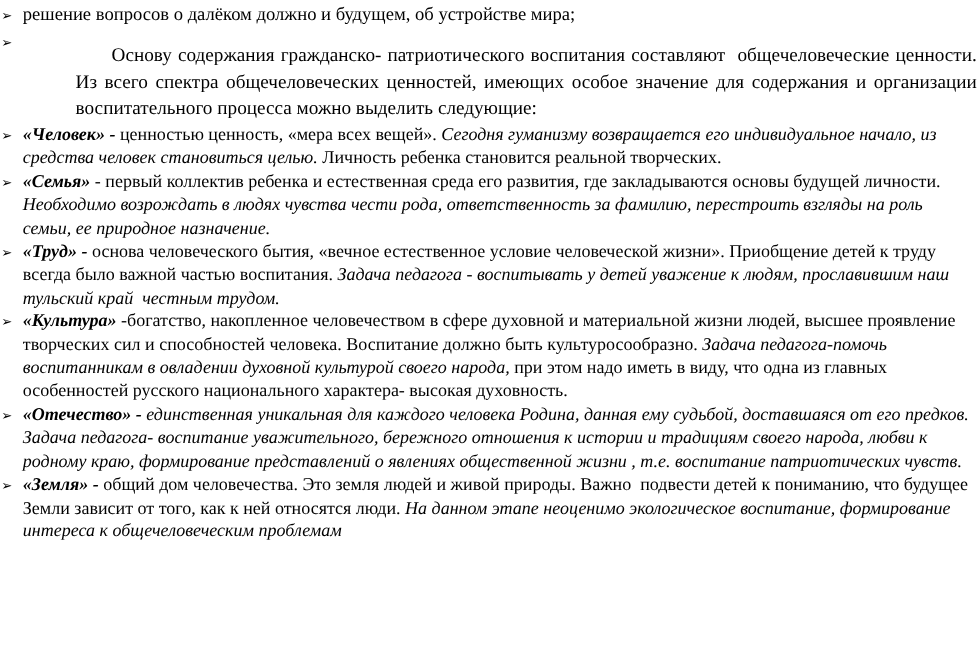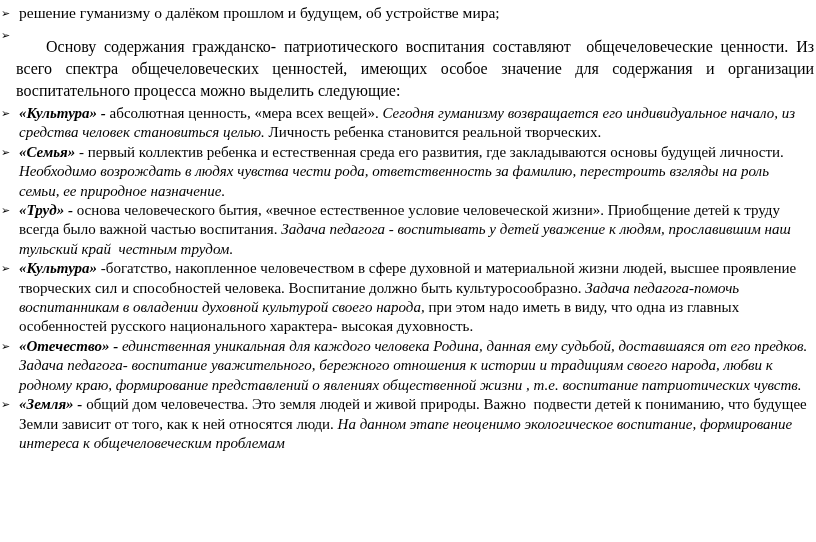--- a/index.html
+++ b/index.html
@@ -33,42 +33,43 @@
     line-height: 22px;
   }
   .top-list .marker { top: 6px; }
   .paragraph {
     margin-top: 12px;
     padding: 0 2px 0 16px;
     font-size: 16px;
     line-height: 22px;
     text-align: justify;
     text-indent: 30px;
+    margin-left: 47px;
   }
   .value-list {
     margin-top: 2px;
     padding-right: 3px;
     font-size: 15px;
     line-height: 19.4px;
   }
   .value-list .marker { top: 4px; }
   .seg-bi { font-weight: bold; font-style: italic; }
   .seg-i  { font-style: italic; }
   .seg-n  { font-weight: normal; font-style: normal; }
 </style>
 </head>
 <body>
 
 <div class="page">
   <ul class="top-list">
-      <li class="bullet"><span class="marker">➢</span><span><span class="seg-n">решение гуманизму о далёком прошлом и будущем, об устройстве мира;</span></span></li>
+      <li class="bullet"><span class="marker">➢</span><span><span class="seg-n">решение вопросов о далёком должно и будущем, об устройстве мира;</span></span></li>
       <li class="bullet"><span class="marker">➢</span></li>
     </ul>
   <p class="paragraph">Основу содержания гражданско- патриотического воспитания составляют&nbsp; общечеловеческие ценности. Из всего спектра общечеловеческих ценностей, имеющих особое значение для содержания и организации воспитательного процесса можно выделить следующие:</p>
   <ul class="value-list">
-      <li class="bullet"><span class="marker">➢</span><span><span class="seg-bi">«Культура» - </span><span class="seg-n">абсолютная ценность, «мера всех вещей». </span><span class="seg-i">Сегодня гуманизму возвращается его индивидуальное начало, из средства человек становиться целью. </span><span class="seg-n">Личность ребенка становится реальной творческих.</span></span></li>
+      <li class="bullet"><span class="marker">➢</span><span><span class="seg-bi">«Человек» - </span><span class="seg-n">ценностью ценность, «мера всех вещей». </span><span class="seg-i">Сегодня гуманизму возвращается его индивидуальное начало, из средства человек становиться целью. </span><span class="seg-n">Личность ребенка становится реальной творческих.</span></span></li>
       <li class="bullet"><span class="marker">➢</span><span><span class="seg-bi">«Семья»</span><span class="seg-n"> - первый коллектив ребенка и естественная среда его развития, где закладываются основы будущей личности. </span><span class="seg-i">Необходимо возрождать в людях чувства чести рода, ответственность за фамилию, перестроить взгляды на роль семьи, ее природное назначение.</span></span></li>
       <li class="bullet"><span class="marker">➢</span><span><span class="seg-bi">«Труд» - </span><span class="seg-n">основа человеческого бытия, «вечное естественное условие человеческой жизни». Приобщение детей к труду всегда было важной частью воспитания. </span><span class="seg-i">Задача педагога - воспитывать у детей уважение к людям, прославившим наш тульский край&nbsp; честным трудом.</span></span></li>
       <li class="bullet"><span class="marker">➢</span><span><span class="seg-bi">«Культура»</span><span class="seg-n"> -богатство, накопленное человечеством в сфере духовной и материальной жизни людей, высшее проявление творческих сил и способностей человека. Воспитание должно быть культуросообразно. </span><span class="seg-i">Задача педагога-помочь воспитанникам в овладении духовной культурой своего народа,</span><span class="seg-n"> при этом надо иметь в виду, что одна из главных особенностей русского национального характера- высокая духовность.</span></span></li>
       <li class="bullet"><span class="marker">➢</span><span><span class="seg-bi">«Отечество» - </span><span class="seg-i">единственная уникальная для каждого человека Родина, данная ему судьбой, доставшаяся от его предков. Задача педагога- воспитание уважительного, бережного отношения к истории и традициям своего народа, любви к&nbsp; родному краю, формирование представлений о явлениях общественной жизни , т.е. воспитание патриотических чувств.</span></span></li>
       <li class="bullet"><span class="marker">➢</span><span><span class="seg-bi">«Земля» - </span><span class="seg-n">общий дом человечества. Это земля людей и живой природы. Важно&nbsp; подвести детей к пониманию, что будущее Земли зависит от того, как к ней относятся люди. </span><span class="seg-i">На данном этапе неоценимо экологическое воспитание, формирование интереса к общечеловеческим проблемам</span></span></li>
     </ul>
 </div>
 
 </body></html>

